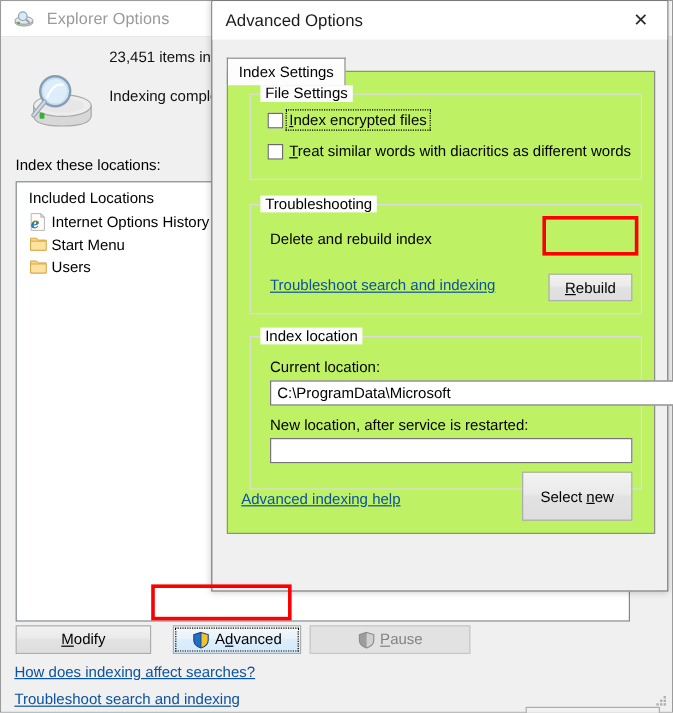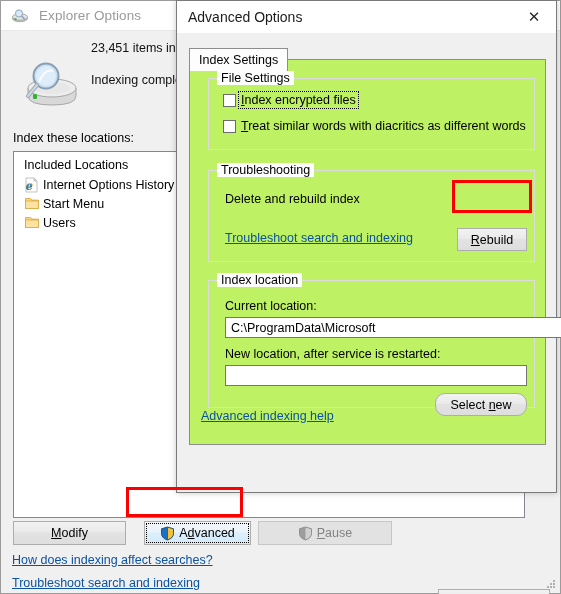--- a/index.html
+++ b/index.html
@@ -119,21 +119,21 @@
   #ts-link{position:absolute;left:16px;top:60px;}
 
   .fieldlabel{position:absolute;font-size:12.5px;text-align:right;}
   .txtfield{position:absolute;border:1px solid #767676;background:#fff;box-sizing:border-box;
     font-family:"Liberation Sans",sans-serif;font-size:12.5px;color:#000;
     display:flex;align-items:center;padding-left:5px;}
   #lbl-current{left:16px;top:18px;}
   #fld-current{left:16px;top:36px;width:352px;height:21px;}
   #lbl-new{left:16px;top:66px;}
   #fld-new{left:16px;top:84px;width:302px;height:21px;}
-  #btn-selectnew{position:absolute;left:226px;top:112px;width:92px;height:23px;border-radius:10px;}
+  #btn-selectnew{position:absolute;left:226px;top:112px;width:92px;height:41px;}
 
   #ad-help-link{position:absolute;left:24px;top:408px;}
 
   #btn-ok{position:absolute;left:203px;top:461px;width:81px;height:24px;
     border:2px solid #0078d7;}
   #btn-cancel{position:absolute;left:292px;top:461px;width:77px;height:24px;}
 
   #advanced-hl{position:absolute;left:126px;top:487px;width:117px;height:30px;border:3px solid #fb0000;box-sizing:border-box;z-index:40;}
 </style>
 </head>

